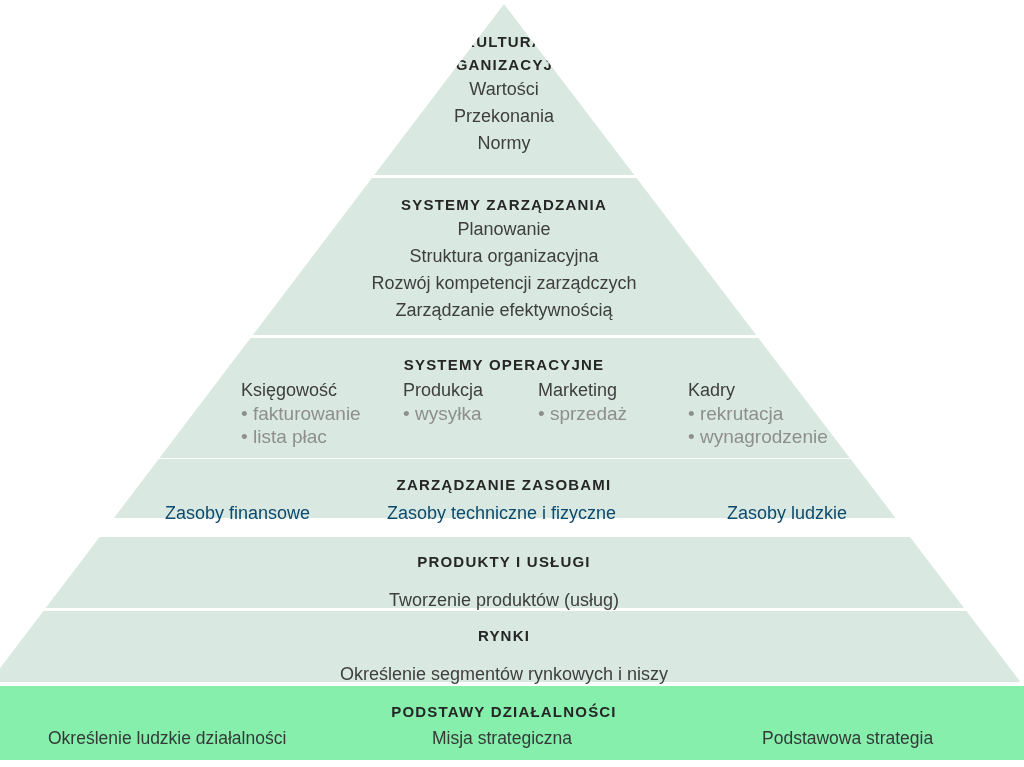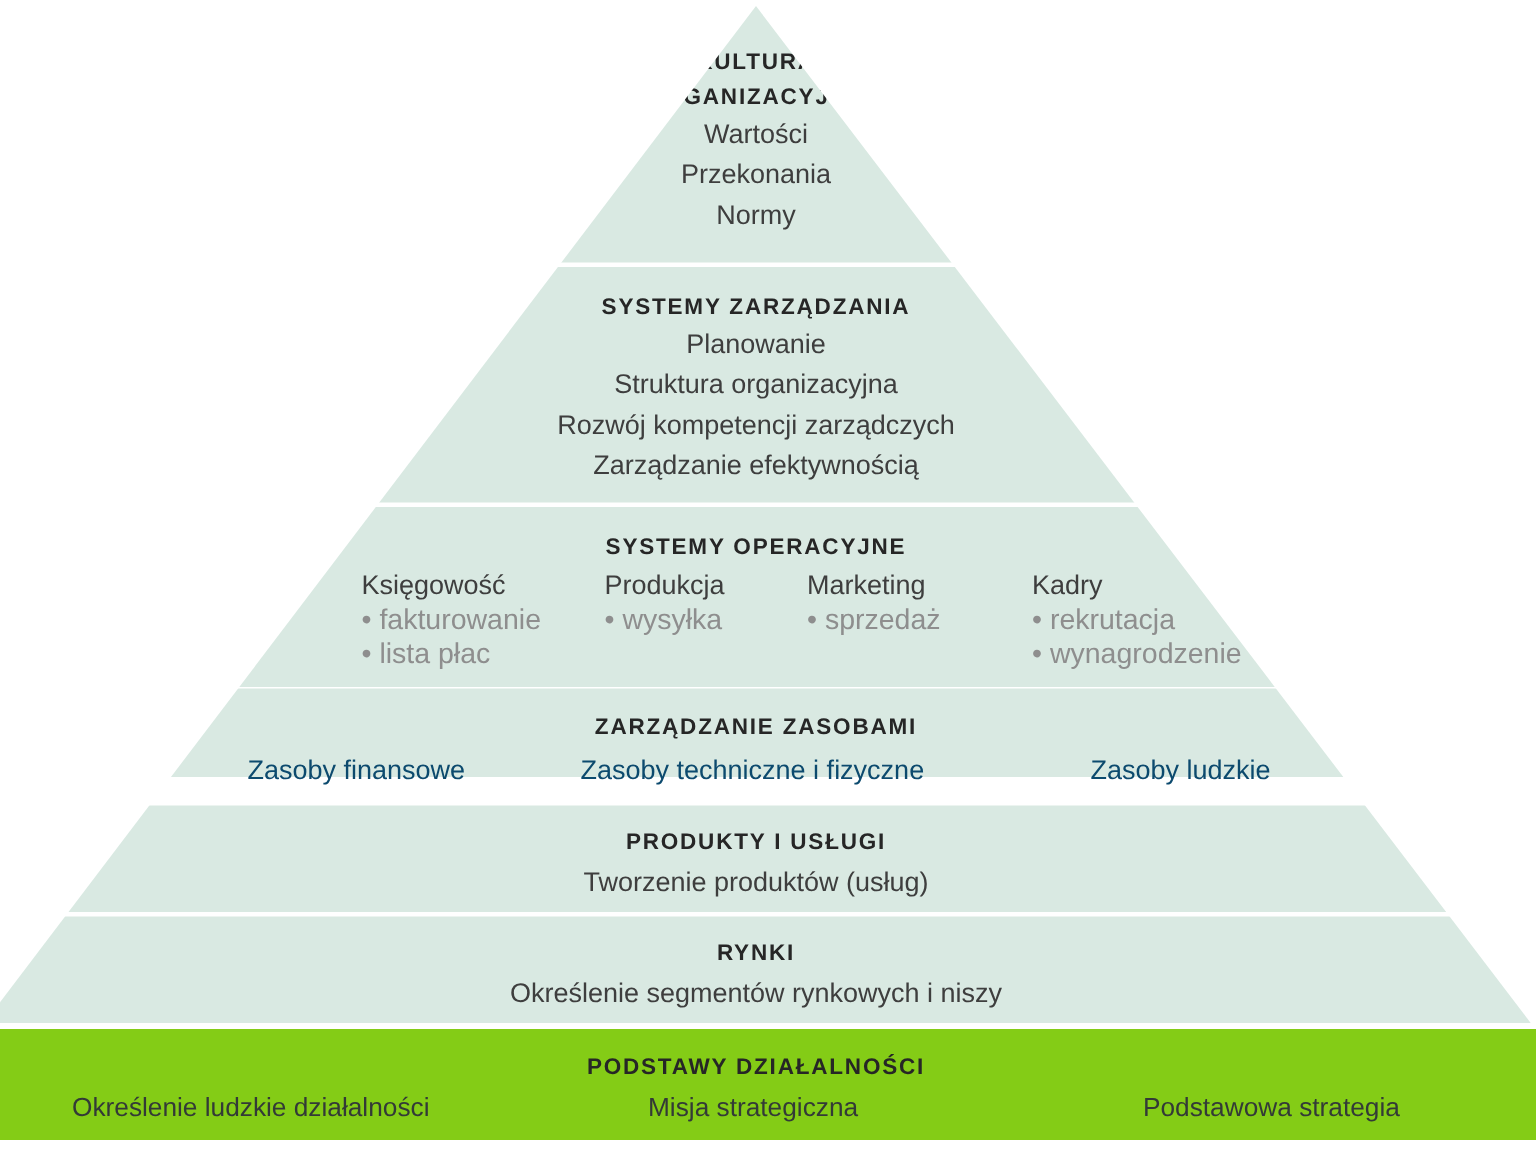--- a/index.html
+++ b/index.html
@@ -24,32 +24,32 @@
   }
   .band-1 { top: 0;     height: 175px; padding-top: 30px; }
   .band-2 { top: 178px; height: 157px; padding-top: 15px; }
   .band-3 { top: 338px; height: 120px; padding-top: 15px; }
   .band-4 { top: 459px; height: 59px;  padding-top: 14px; }
   .band-5 { top: 537px; height: 71px;  padding-top: 13px; }
   .band-6 { top: 611px; height: 71px;  padding-top: 13px; }
 
   .base-band {
     position: absolute; left: 0; top: 686px; width: 1024px; height: 74px;
-    background: #84cc16; box-sizing: border-box; padding-top: 14px;
+    background: #86efac; box-sizing: border-box; padding-top: 14px;
   }
 
   
   .centered { position: relative; left: 0; width: 1008px; text-align: center; }
   .band-title {
     font-size: 15px; font-weight: 700; letter-spacing: 1.2px;
     color: #262626; line-height: 23px;
   }
   .band-1 .band-title { width: 230px; margin: 0 auto; }
   .body-line { font-size: 18px; color: #3e3e3e; line-height: 27px; }
-  .single-line { margin-top: 2px; font-size: 18px; color: #3e3e3e; line-height: 26px; }
+  .single-line { margin-top: 14px; font-size: 18px; color: #3e3e3e; line-height: 26px; }
 
   
   .op-col { position: absolute; top: 40px; }
   .op-header { font-size: 18px; color: #3e3e3e; line-height: 24px; }
   .op-bullets { font-size: 19px; color: #8e8e8e; line-height: 23px; }
   .op-bullets div::before { content: "\2022\00a0"; }
   .col-1 { left: 241px; }
   .col-2 { left: 403px; }
   .col-3 { left: 538px; }
   .col-4 { left: 668px; margin-left: 20px; }

